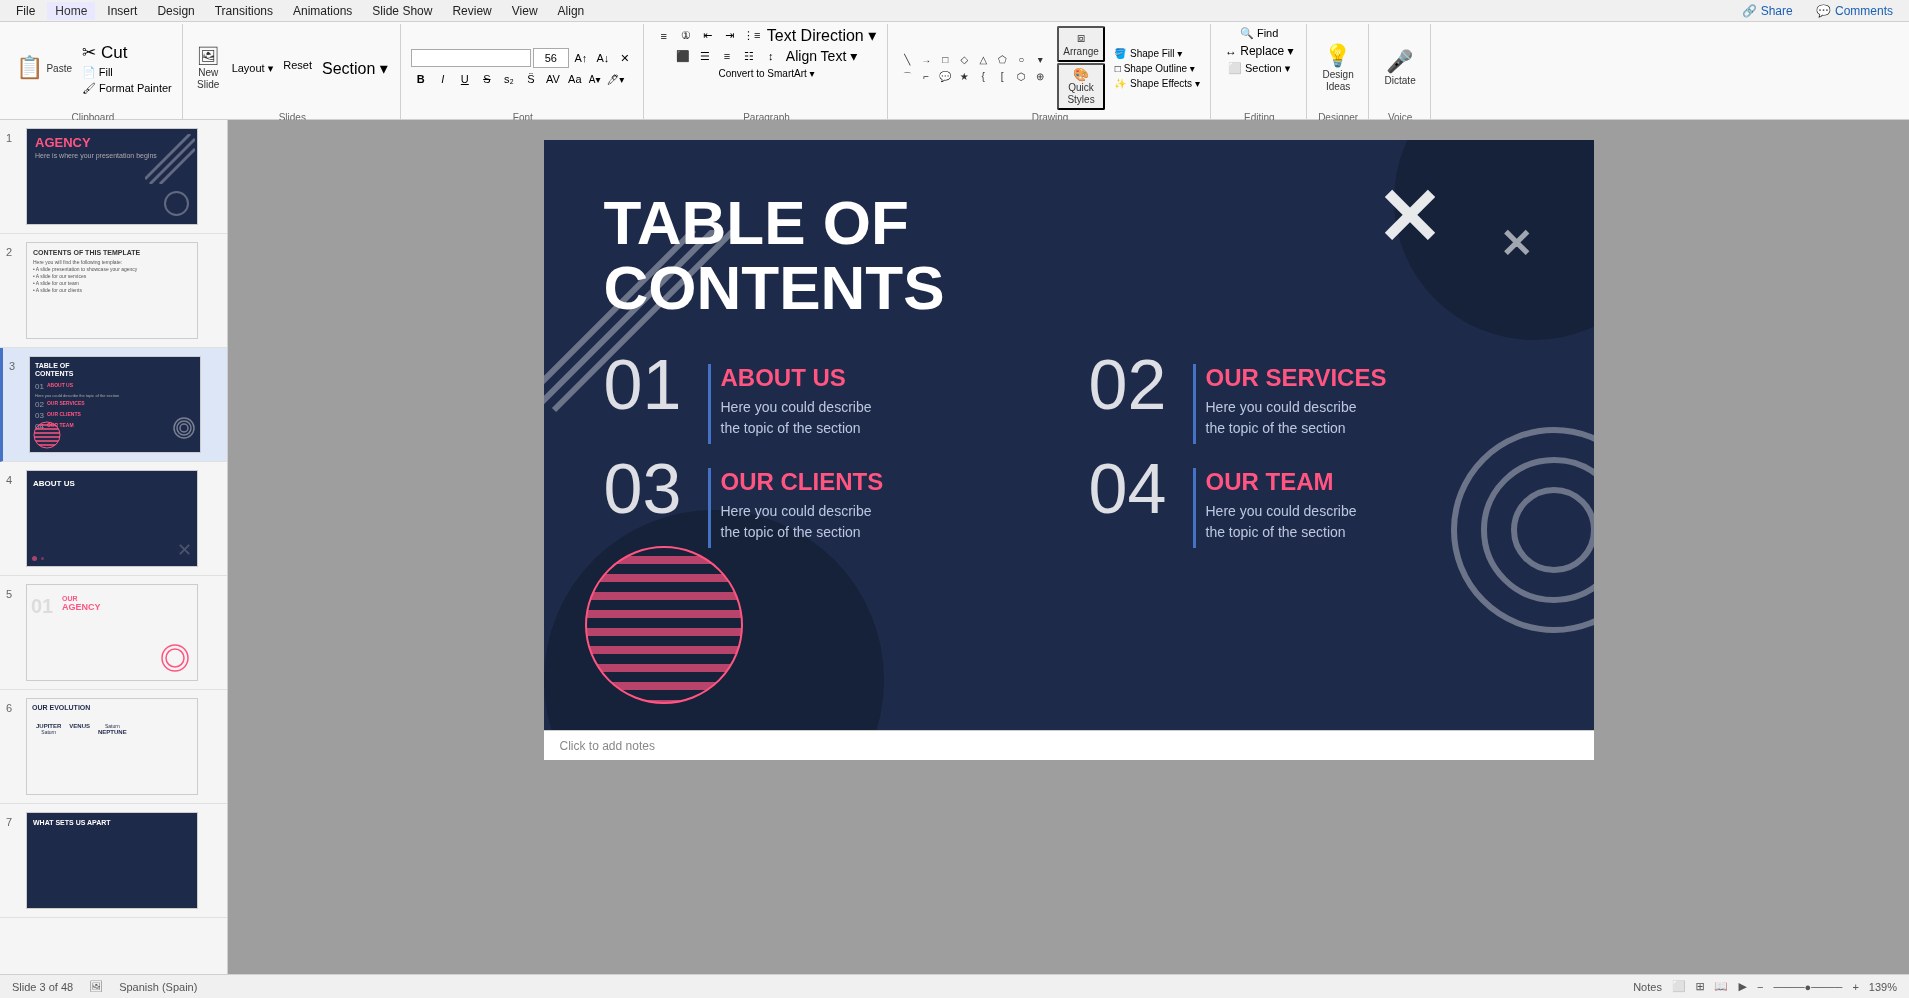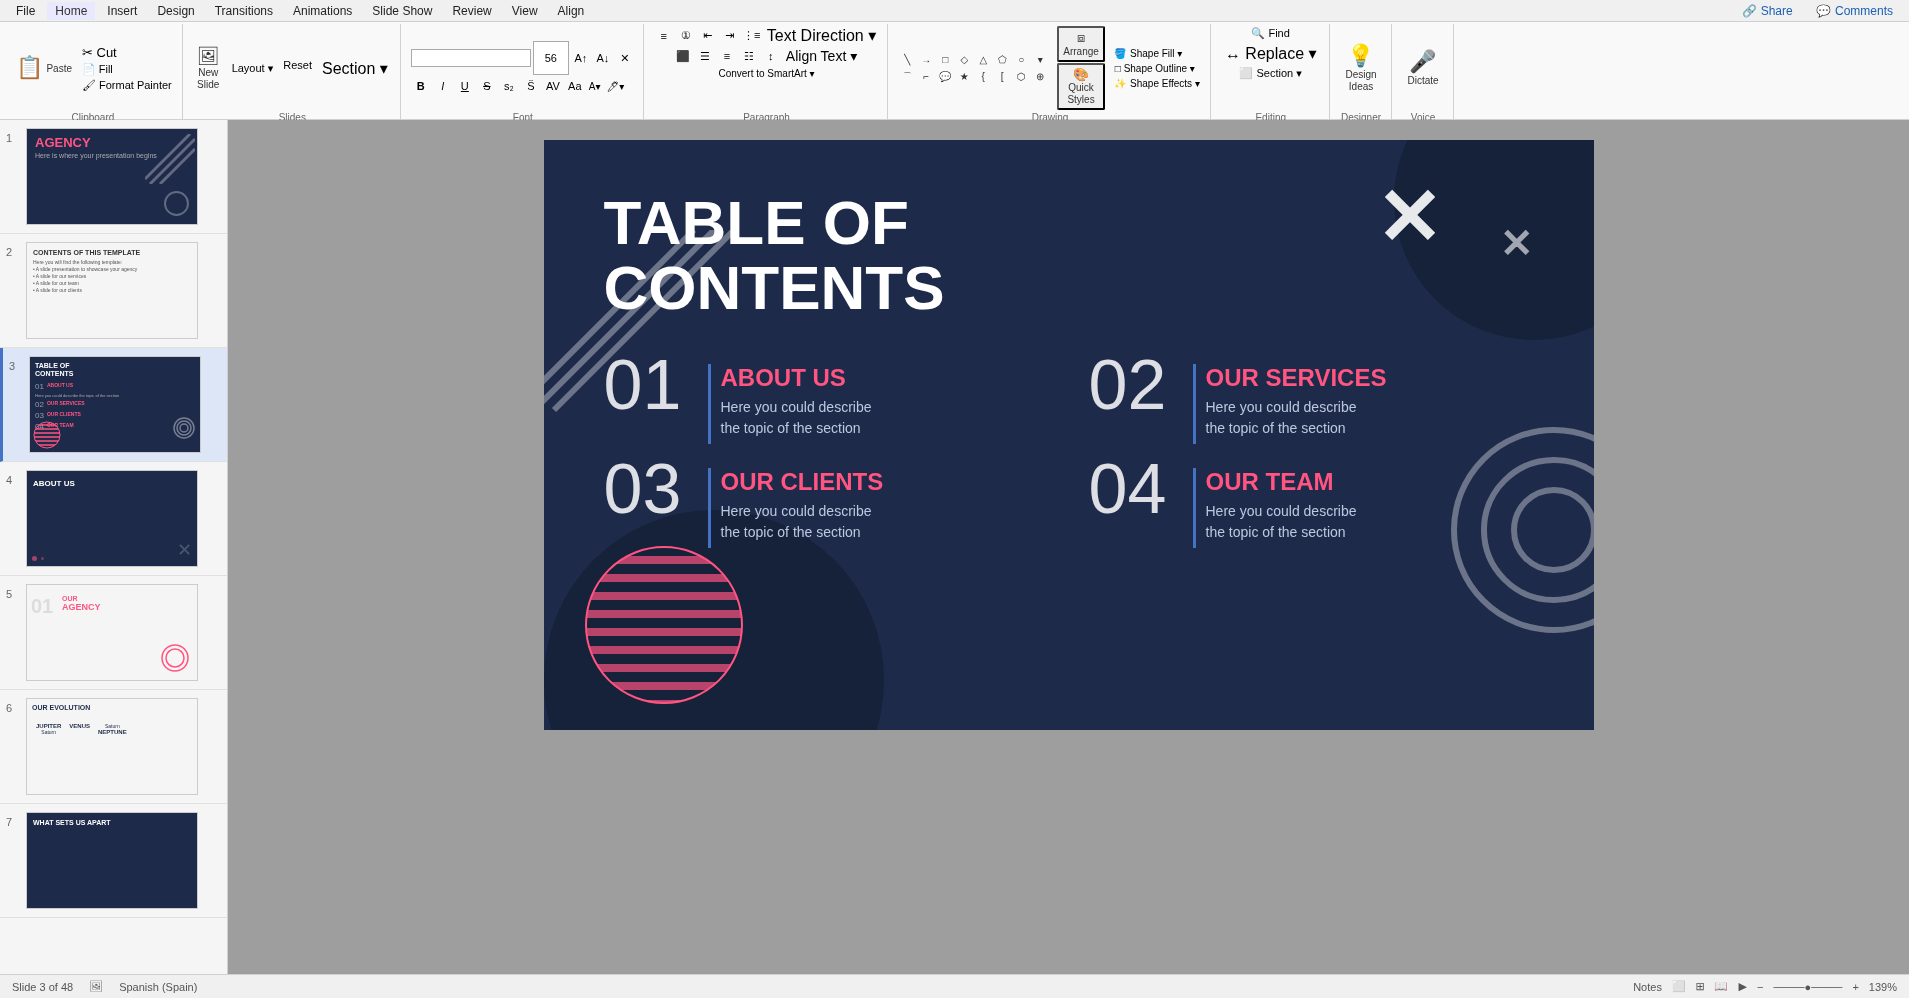--- a/index.html
+++ b/index.html
@@ -233,21 +233,21 @@
     .font-row { display: flex; align-items: center; gap: 2px; }
     .font-select {
       width: 120px;
       height: 18px;
       font-size: 11px;
       border: 1px solid #aaa;
       background: white;
     }
     .font-size-input {
       width: 36px;
-      height: 34px;
+      height: 20px;
       font-size: 11px;
       border: 1px solid #aaa;
       text-align: center;
     }
 
     .format-btn {
       width: 20px;
       height: 18px;
       font-size: 11px;
       border: 1px solid transparent;
@@ -311,21 +311,21 @@
 
     <div class="ribbon-group">
       <div class="ribbon-group-inner">
         <div style="display:flex;flex-direction:column;gap:2px">
           <div class="ribbon-btn" style="flex-direction:row;gap:3px;min-width:50px">
             <span style="font-size:22px">📋</span>
             <span style="font-size:10px">Paste</span>
           </div>
         </div>
         <div style="display:flex;flex-direction:column;gap:1px">
-          <div class="ribbon-icon-row" style="font-size:13px;cursor:pointer;padding:1px 2px">✂ Cut</div>
+          <div class="ribbon-icon-row" style="font-size:17px;cursor:pointer;padding:1px 2px">✂ Cut</div>
           <div class="ribbon-icon-row" style="font-size:11px;cursor:pointer;padding:1px 2px">📄 Fill</div>
           <div class="ribbon-icon-row" style="font-size:11px;cursor:pointer;padding:1px 2px">🖌 Format Painter</div>
         </div>
       </div>
       <div class="ribbon-group-label">Clipboard</div>
     </div>
 
     <div class="ribbon-group">
       <div class="ribbon-group-inner">
         <div class="ribbon-btn">
@@ -428,21 +428,21 @@
           <span style="cursor:pointer;padding:1px 2px">□ Shape Outline ▾</span>
           <span style="cursor:pointer;padding:1px 2px">✨ Shape Effects ▾</span>
         </div>
       </div>
       <div class="ribbon-group-label">Drawing</div>
     </div>
 
     <div class="ribbon-group">
       <div class="ribbon-group-inner" style="flex-direction:column;gap:2px">
         <span style="font-size:11px;cursor:pointer;padding:1px 4px;display:flex;align-items:center;gap:2px">🔍 Find</span>
-        <span style="font-size:16px;cursor:pointer;padding:1px 4px;display:flex;align-items:center;gap:2px">↔ Replace ▾</span>
+        <span style="font-size:12px;cursor:pointer;padding:1px 4px;display:flex;align-items:center;gap:2px">↔ Replace ▾</span>
         <span style="font-size:11px;cursor:pointer;padding:1px 4px;display:flex;align-items:center;gap:2px">⬜ Section ▾</span>
       </div>
       <div class="ribbon-group-label">Editing</div>
     </div>
 
     <div class="ribbon-group">
       <div class="ribbon-group-inner">
         <div class="ribbon-btn">
           <span class="icon" style="font-size:22px">💡</span>
           <span class="label">Design<br>Ideas</span>
@@ -722,20 +722,23 @@
                 </div>
               </div>
             </div>
           </div>
 
         </div>
       </div>
 
     </div>
 
+    <div class="notes-area" style="width:1050px;margin-top:0">
+      <span>Click to add notes</span>
+    </div>
 
   </div>
 
 </div>
 
 <div class="status-bar">
   <span>Slide 3 of 48</span>
   <span>🖼</span>
   <span>Spanish (Spain)</span>
   <div class="status-right">

